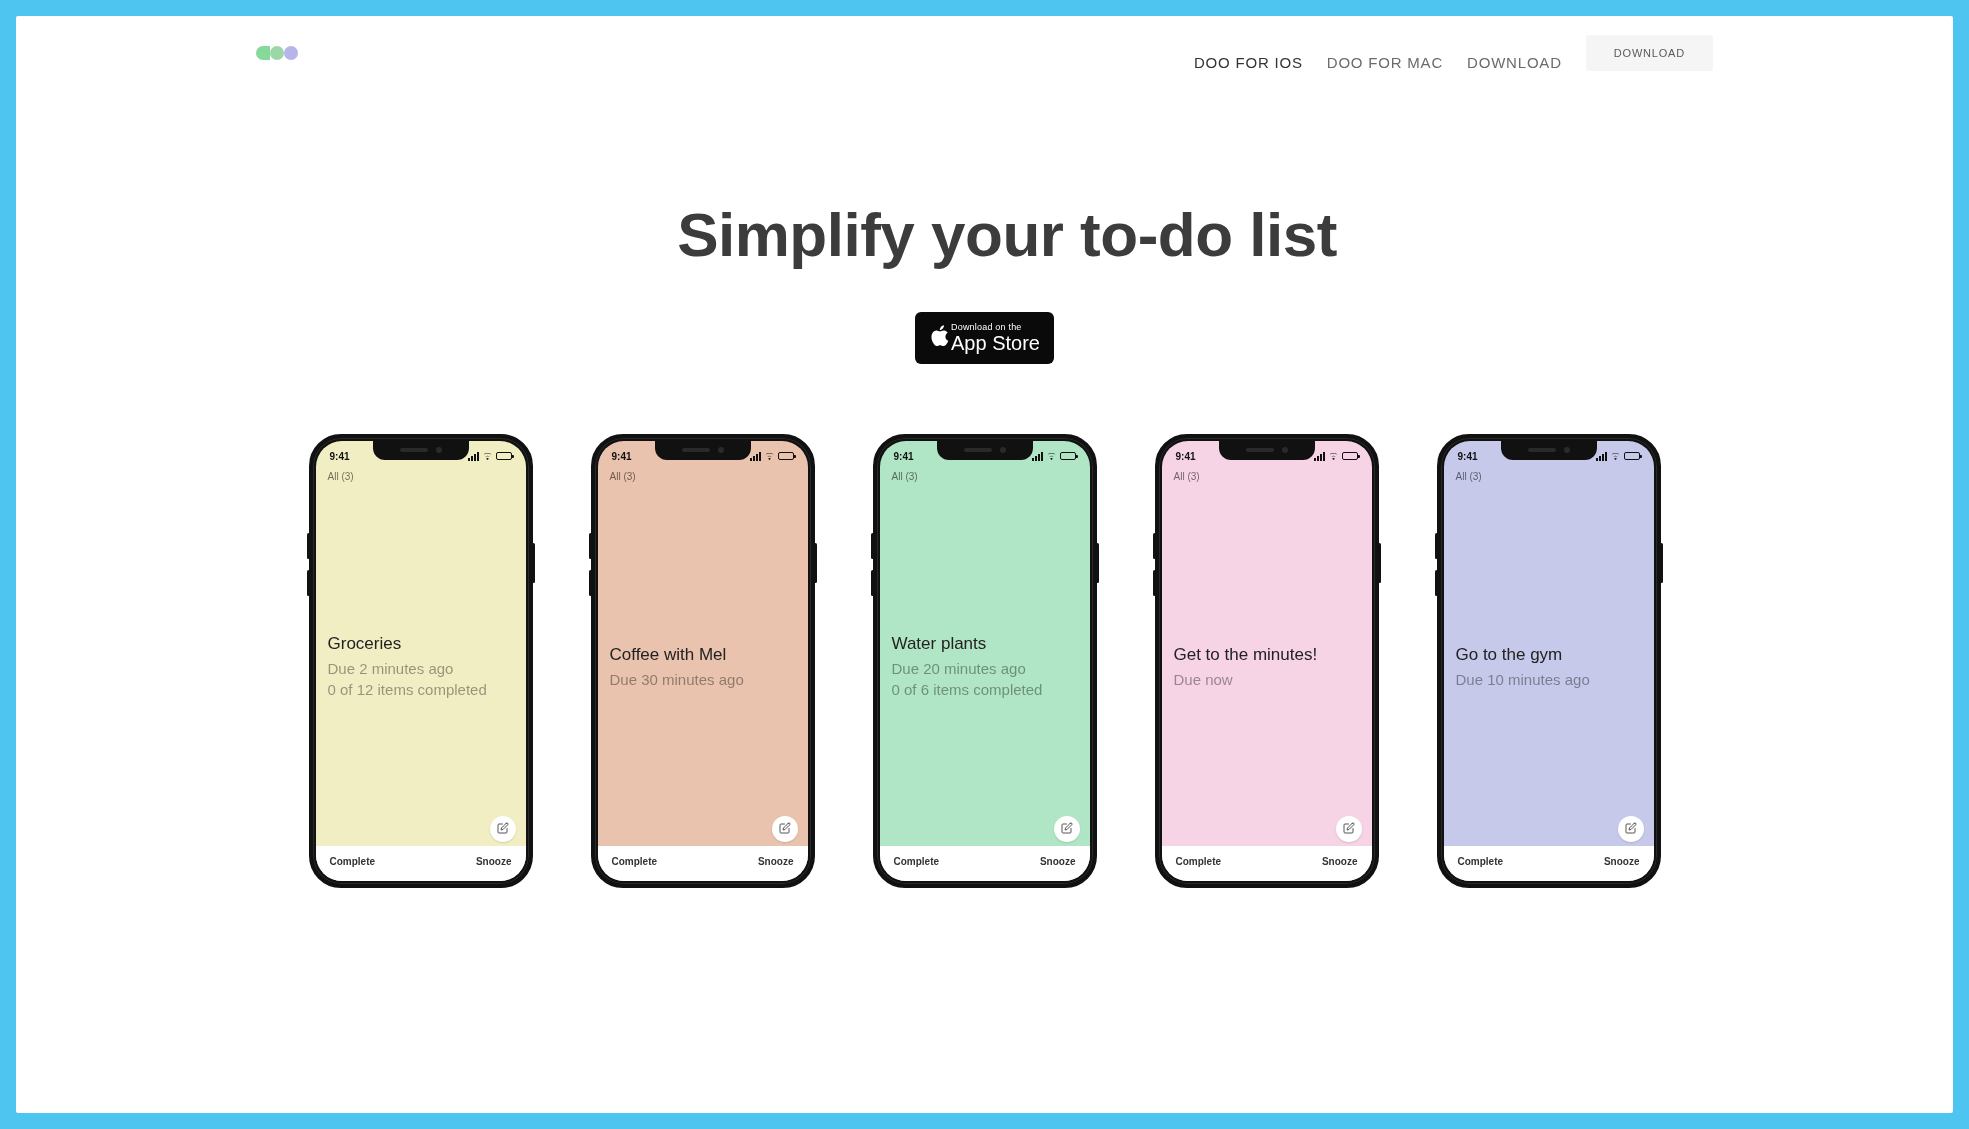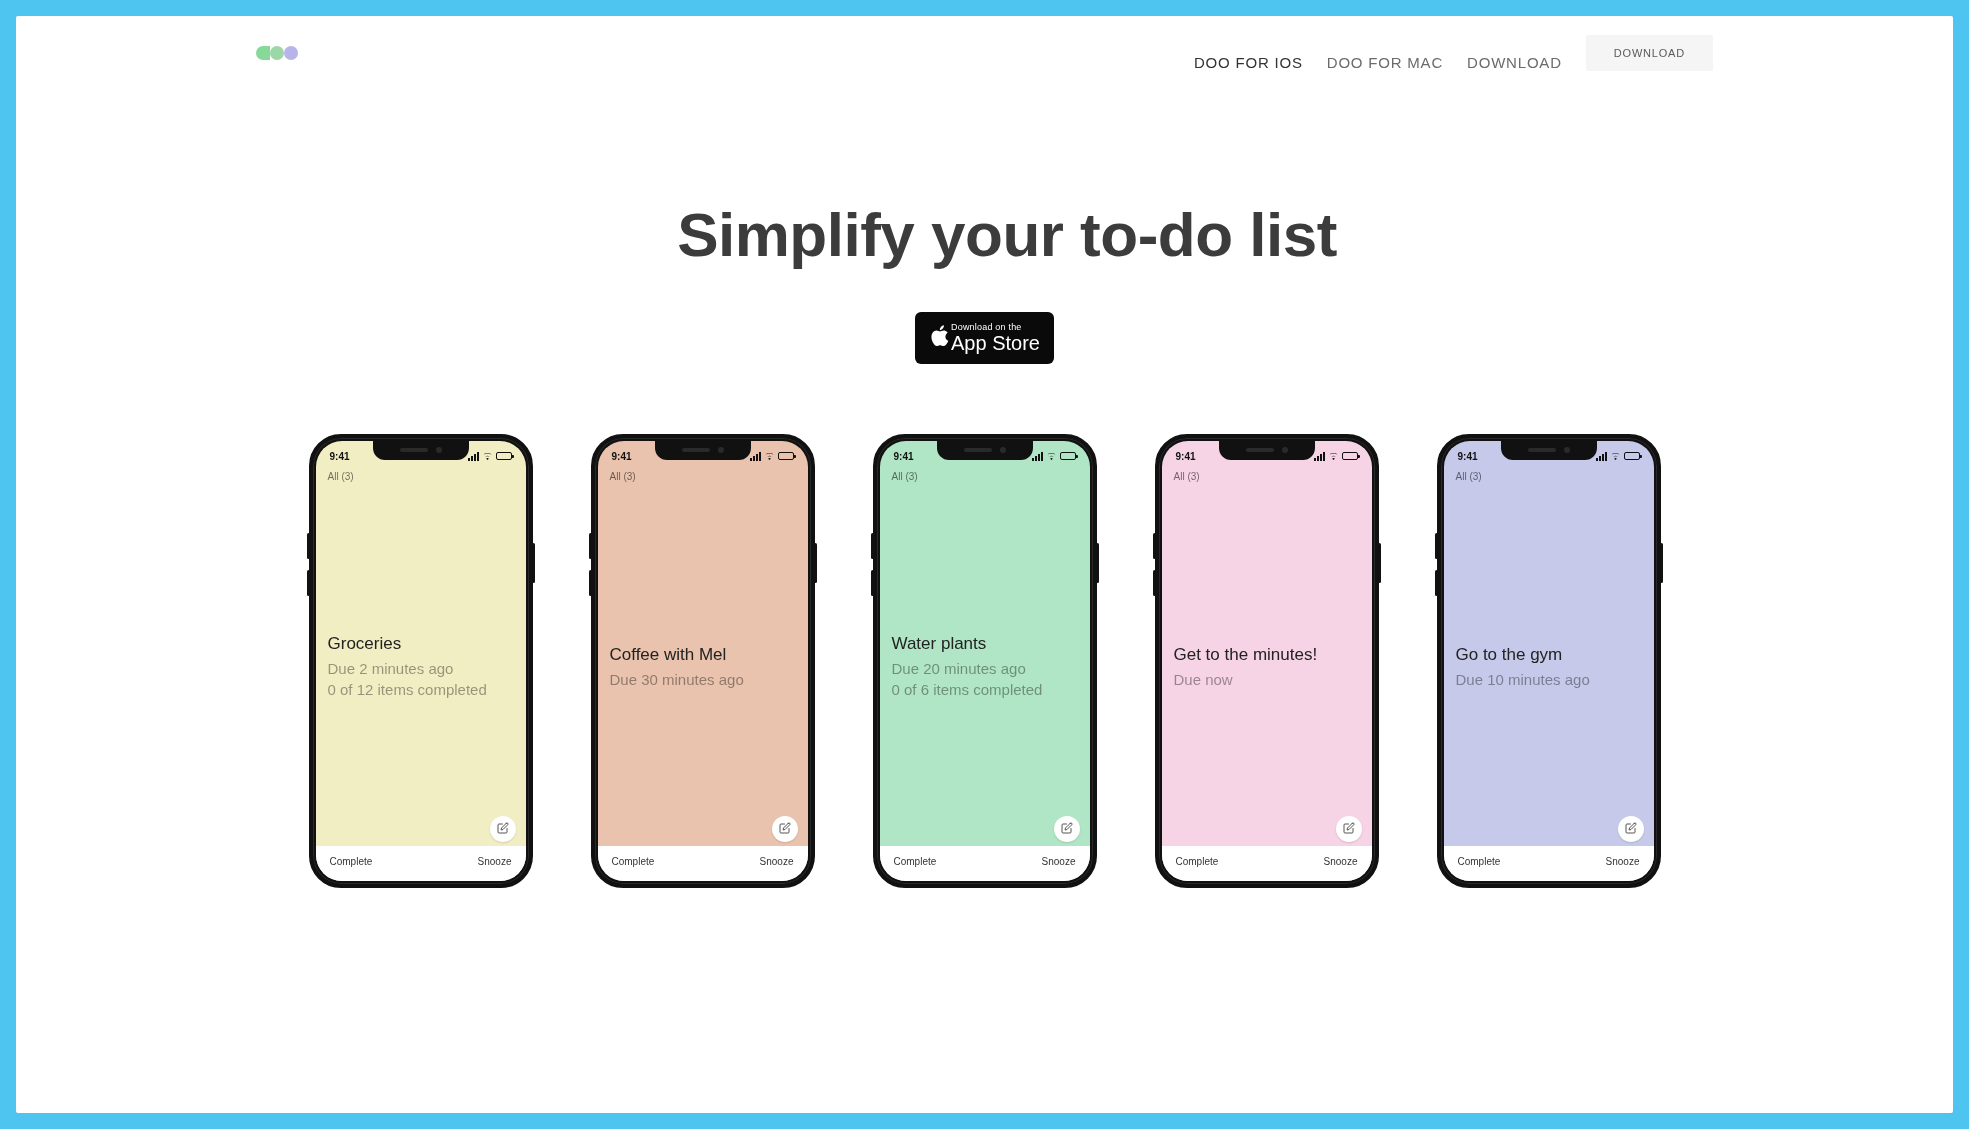--- a/index.html
+++ b/index.html
@@ -169,21 +169,21 @@
     .edit-fab svg { stroke: #555; }
 
     .card-footer {
       background: #ffffff;
       display: flex;
       justify-content: space-between;
       align-items: center;
       padding: 10px 14px 14px 14px;
       font-size: 10px;
       color: #333;
-      font-weight: 400;
+      font-weight: 700;
     }
 
     .c0 { background: #f1eec3; }
     .c1 { background: #e9c3ad; }
     .c2 { background: #b0e6c5; }
     .c3 { background: #f6d3e5; }
     .c4 { background: #c6c9ea; }
   </style>
 </head>
 <body>

